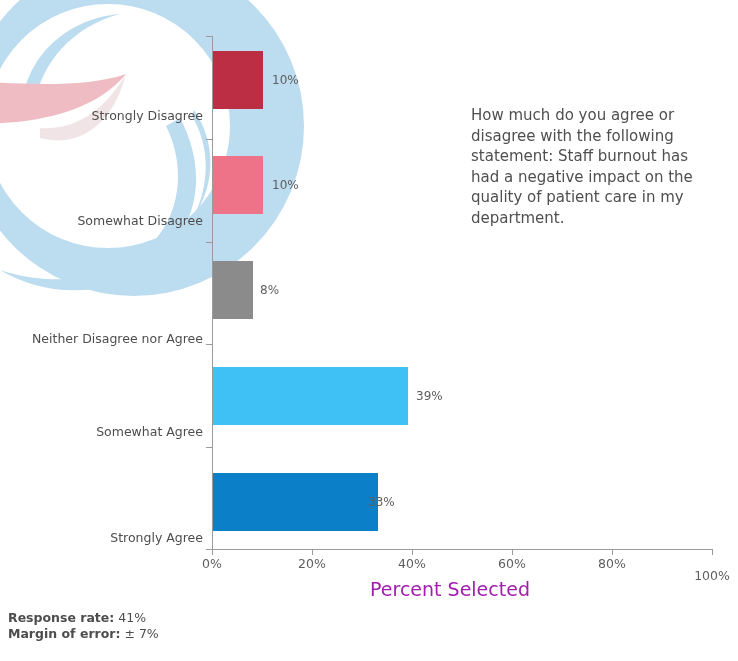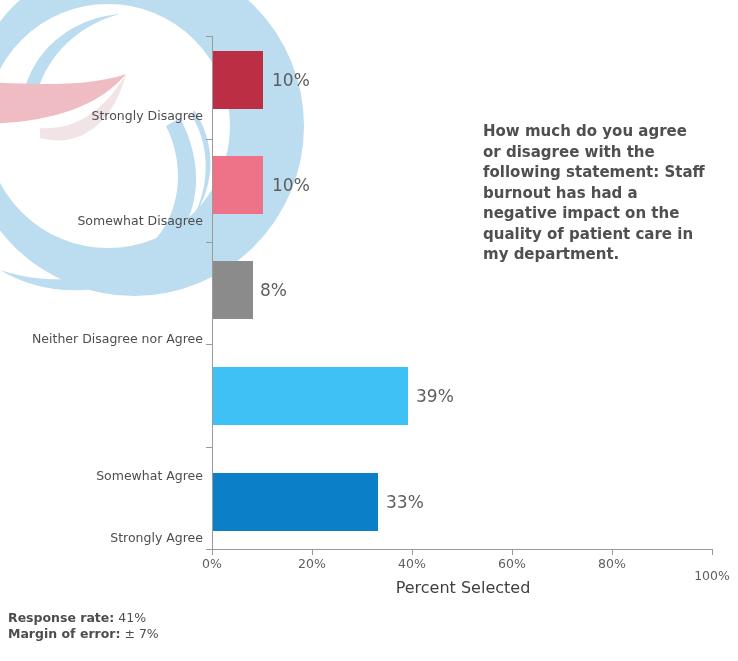--- a/index.html
+++ b/index.html
@@ -70,21 +70,21 @@
     height: 6px;
     background: #9a9a9a;
   }
 
   .bar {
     position: absolute;
     height: 58px;
   }
   .bar-value {
     position: absolute;
-    font-size: 17px;
+    font-size: 12px;
     color: #5e5e5e;
     white-space: nowrap;
     line-height: 14px;
   }
   .cat-label {
     position: absolute;
     right: 746px;   
     text-align: right;
     font-size: 12.5px;
     color: #4d4d4d;
@@ -118,39 +118,38 @@
   }
   #xticklabels .xtl {
     position: absolute;
     font-size: 12.5px;
     color: #5e5e5e;
     transform: translateX(-50%);
     white-space: nowrap;
   }
   #xaxis-title {
     position: absolute;
-    left: 213px;
+    left: 200px;
     top: 578px;
     width: 500px;
     text-align: center;
-    font-size: 16px;
-    color: #404040;
+    font-size: 19px;
+    color: #a21caf;
   }
 
   
   #question {
     position: absolute;
-    left: 483px;
+    left: 471px;
     top: 105px;
     width: 225px;
     font-size: 15px;
-    font-weight: bold;
+    font-weight: normal;
     line-height: 20.5px;
     color: #4f4f4f;
-    margin-top: 16px;
   }
 
   
   #footnotes {
     position: absolute;
     left: 8px;
     top: 610px;
     font-size: 12.5px;
     line-height: 16px;
     color: #4d4d4d;
@@ -185,21 +184,21 @@
       <path d="M-60 100 C20 100 120 116 178 96 C140 142 60 152 -18 142
                C-40 138 -56 124 -60 100 Z" fill="#f0bcc4"></path>
       <path d="M92 150 C120 152 152 140 178 96 C164 150 128 170 92 160 Z" fill="#e6cdd4" opacity="0.55"></path>
     </g>
   </svg>
 
   <div id="ylabels">
     <div class="cat-label" style="top:73px;">Strongly Disagree</div>
     <div class="cat-label" style="top:178px;padding-left:37px;">Somewhat Disagree</div>
     <div class="cat-label" style="top:284px;margin-top:12px;">Neither Disagree nor Agree</div>
-    <div class="cat-label" style="top:389px;margin-top:44px;">Somewhat Agree</div>
+    <div class="cat-label" style="top:389px;">Somewhat Agree</div>
     <div class="cat-label" style="top:495px;">Strongly Agree</div>
   </div>
 
   <div id="plot">
     <div class="axis-line-y"></div>
     <div class="axis-line-x"></div>
 
     <div class="ytick" style="top:0px;"></div>
     <div class="ytick" style="top:103px;"></div>
     <div class="ytick" style="top:206px;"></div>
@@ -220,21 +219,21 @@
     <div class="bar" style="left:1px; top:120px; width:50px; background:#ee7389;"></div>
     <div class="bar-value" style="left:60px; top:142px;">10%</div>
 
     <div class="bar" style="left:1px; top:225px; width:40px; background:#8b8b8b;"></div>
     <div class="bar-value" style="left:48px; top:247px;">8%</div>
 
     <div class="bar" style="left:1px; top:331px; width:195px; background:#3fc1f5;"></div>
     <div class="bar-value" style="left:204px; top:353px;">39%</div>
 
     <div class="bar" style="left:1px; top:437px; width:165px; background:#0b7fc7;"></div>
-    <div class="bar-value" style="left:174px; top:459px;">33%</div>
+    <div class="bar-value" style="left:156px; top:459px;">33%</div>
   </div>
 
   <div id="xticklabels">
     <div class="xtl" style="left:212px;">0%</div>
     <div class="xtl" style="left:312px;">20%</div>
     <div class="xtl" style="left:412px;">40%</div>
     <div class="xtl" style="left:512px;">60%</div>
     <div class="xtl" style="left:612px;">80%</div>
     <div class="xtl" style="left:712px;margin-top:12px;">100%</div>
   </div>

